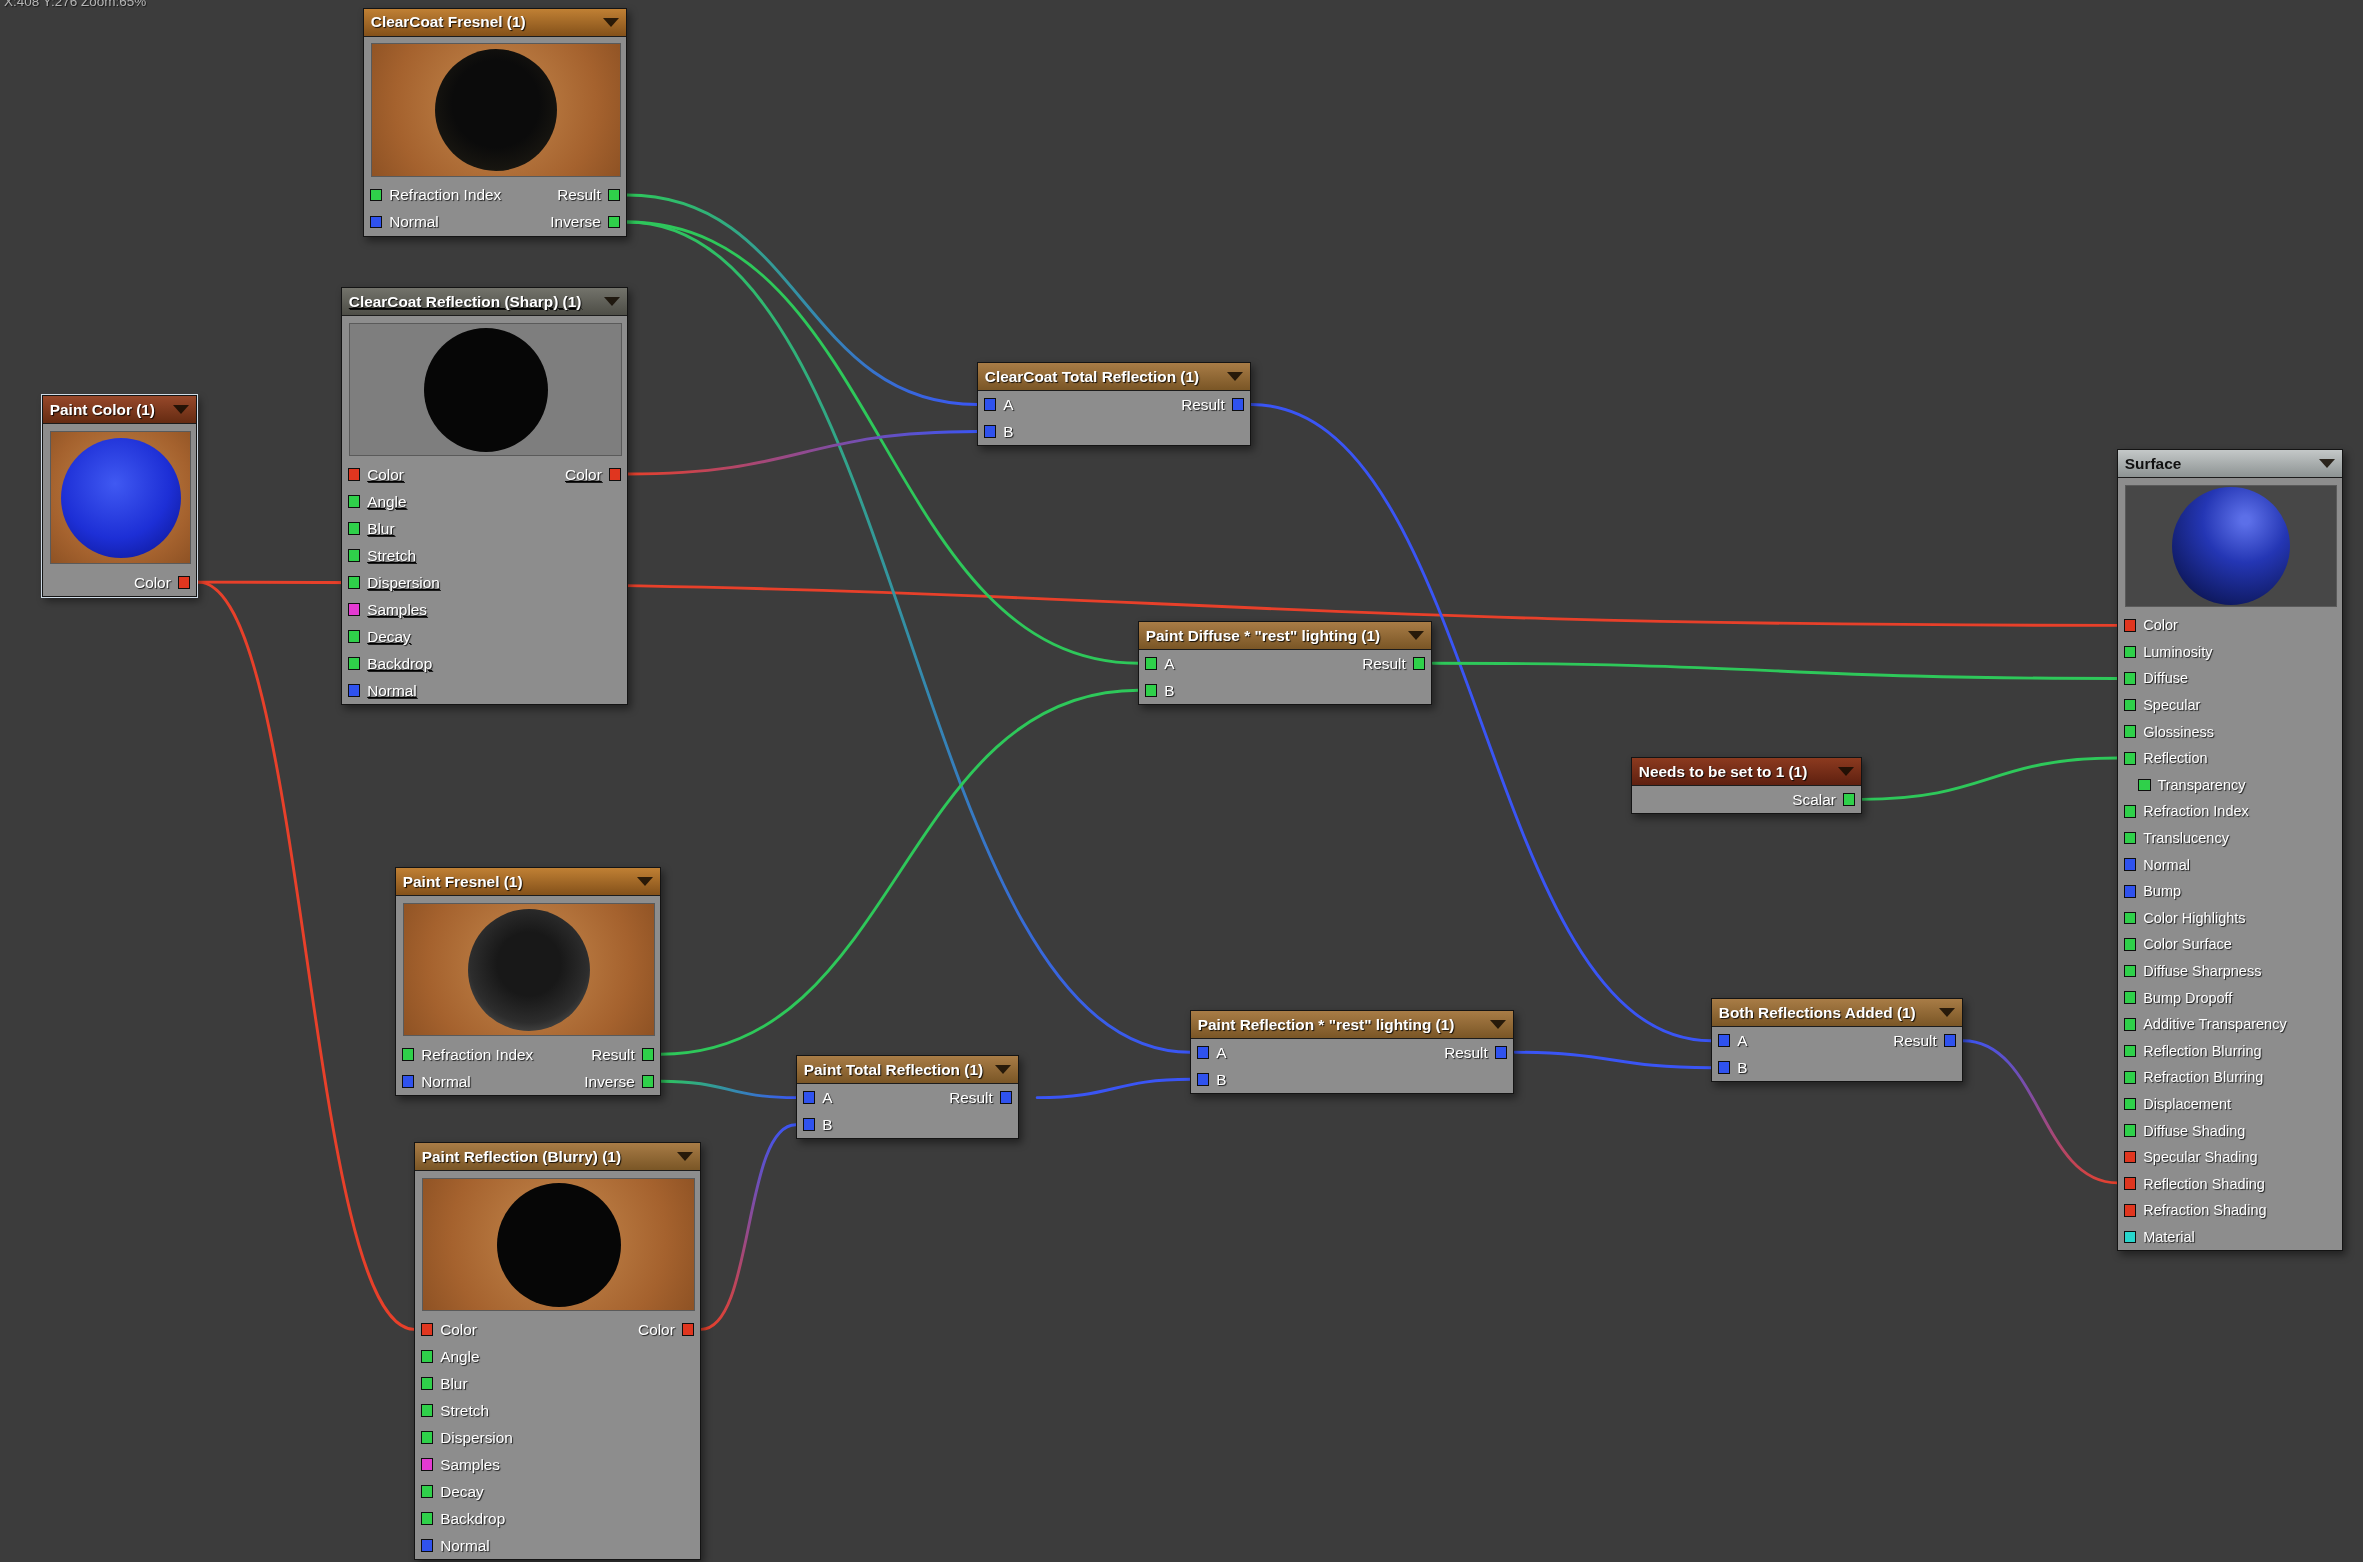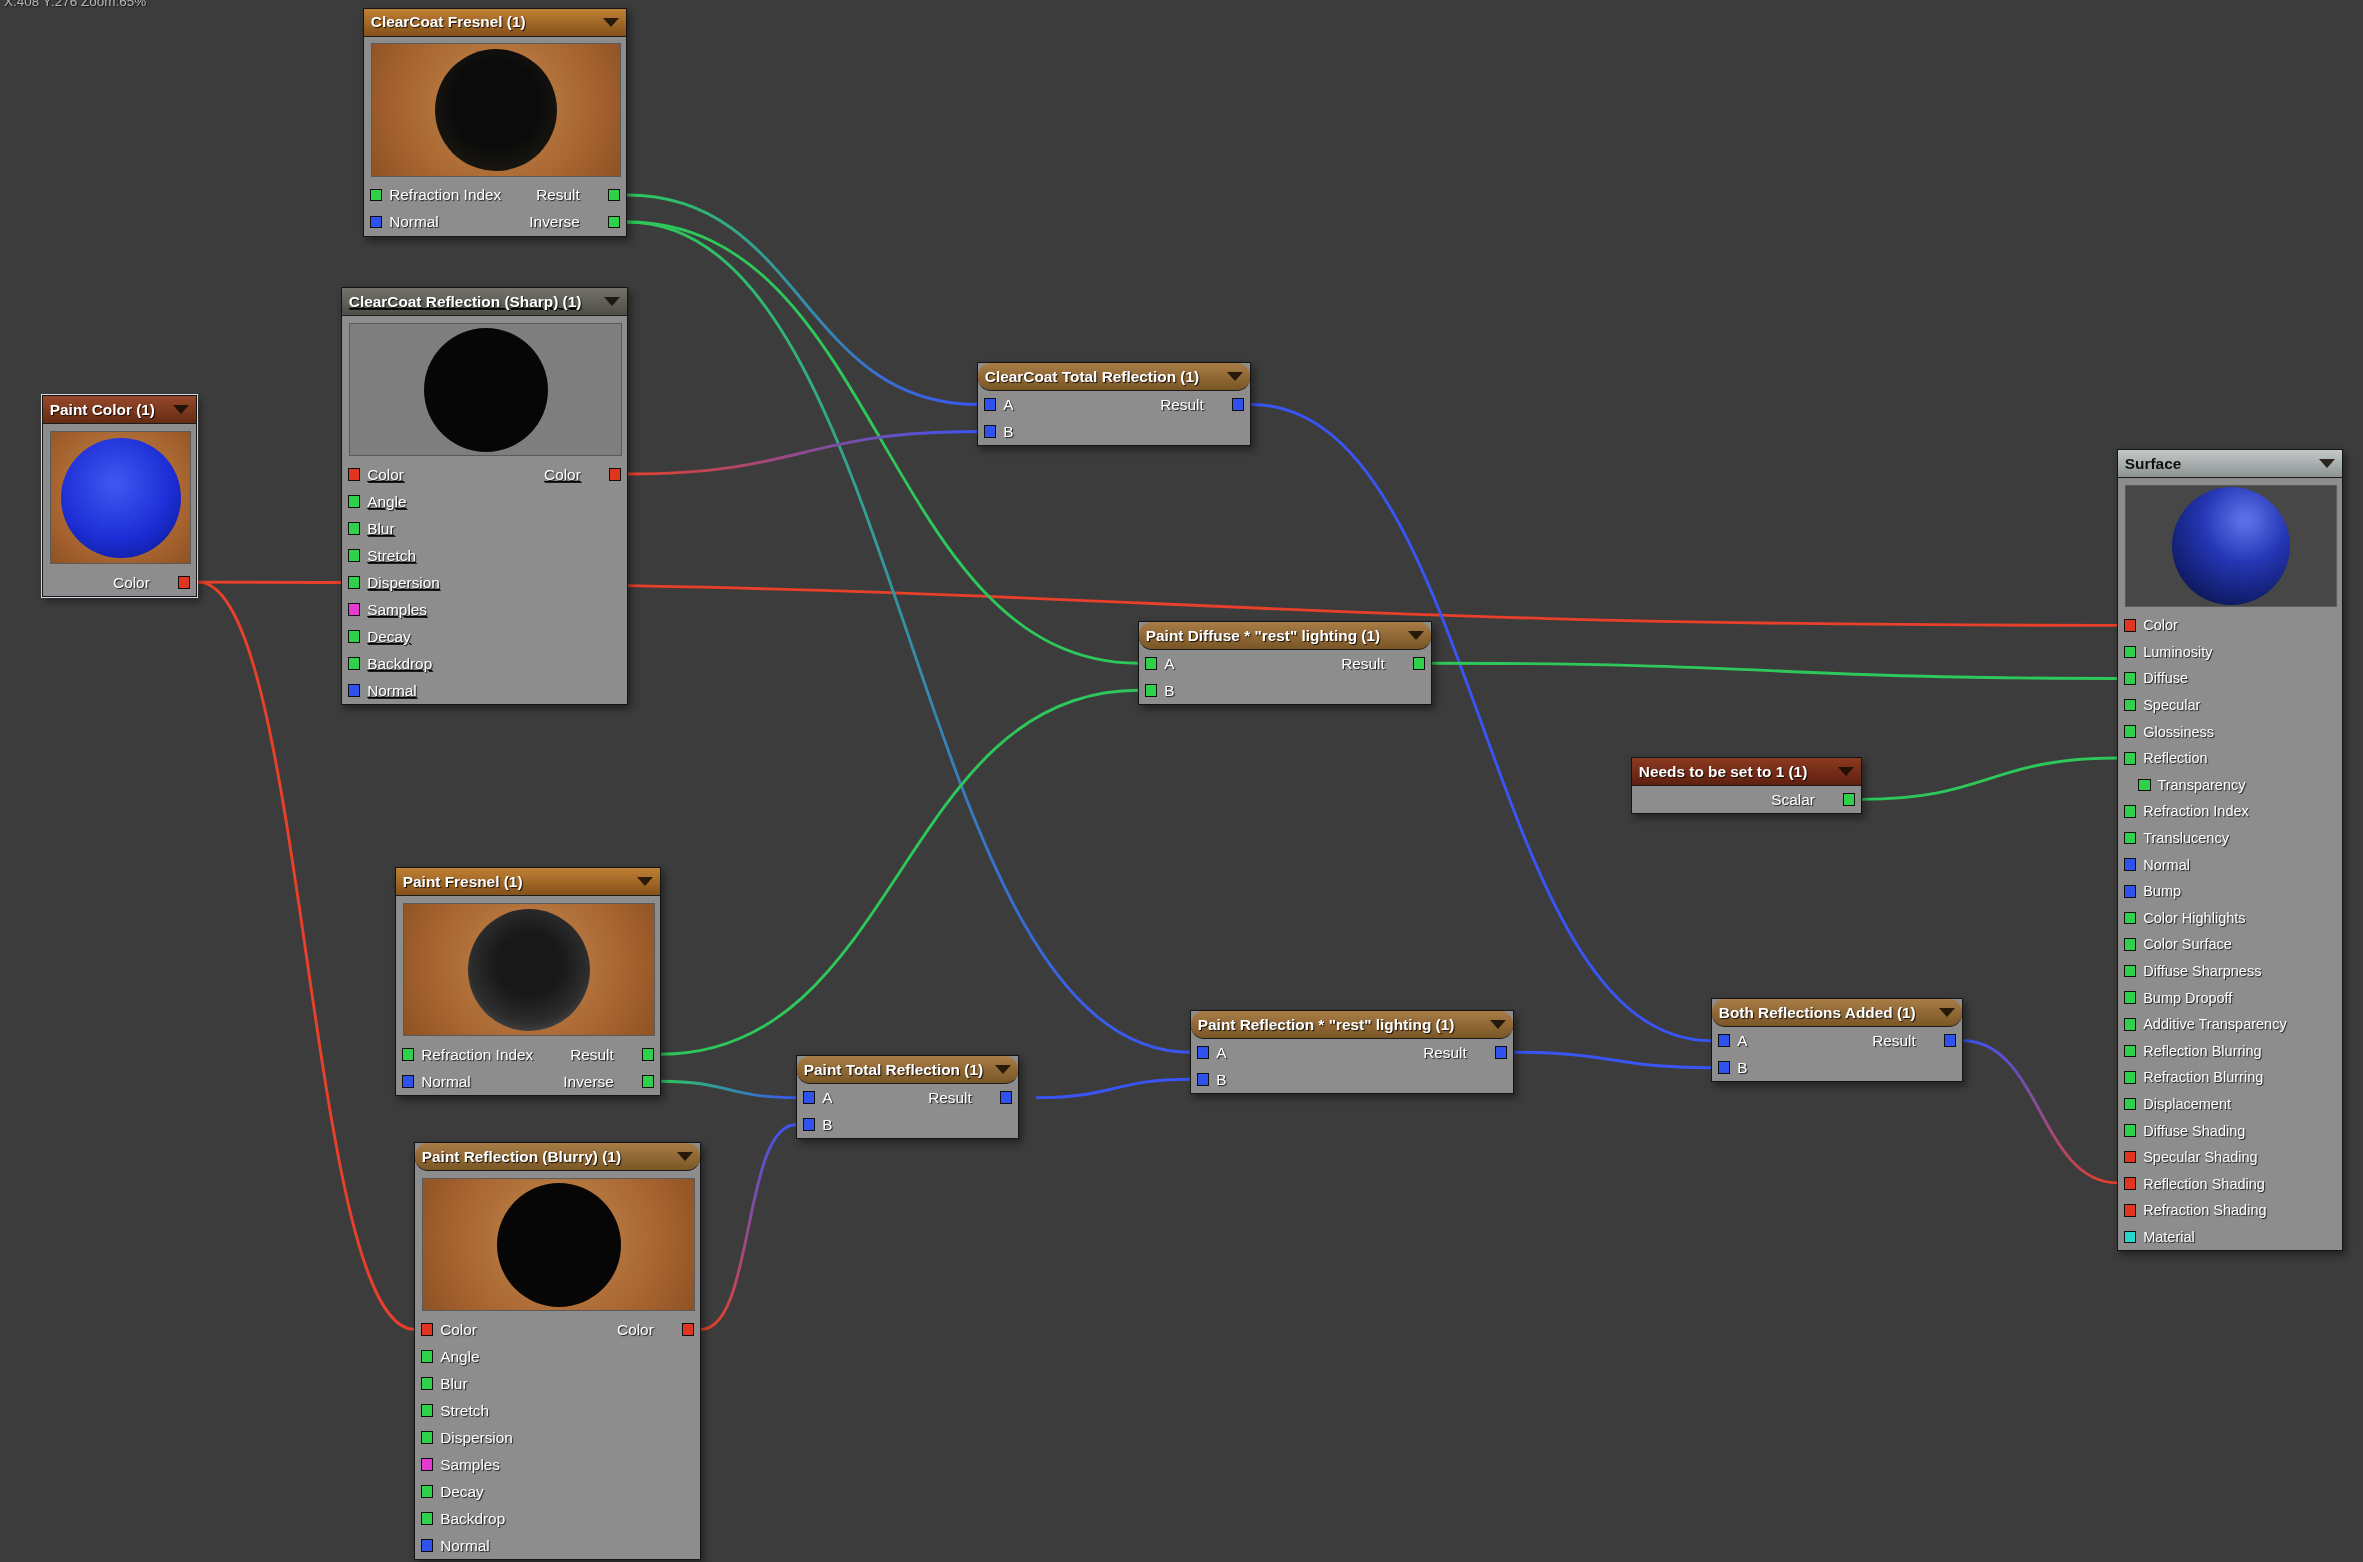--- a/index.html
+++ b/index.html
@@ -18,21 +18,21 @@
     box-shadow:2.9px 3.9px 7.7px rgba(0,0,0,.45);box-sizing:border-box;
   }
   .node.selected{outline:1.9px solid #cfdbe6;}
   .titlebar{
     height:27px;display:flex;align-items:center;padding:0 6.8px;
     font-size:15.4px;font-weight:bold;color:#fff;
     text-shadow:1px 1px 1px rgba(0,0,0,.85);
     border-bottom:1px solid #1c1c1c;position:relative;
   }
   .tb-orange{background:linear-gradient(#c08034,#84511a);}
-  .tb-brown{background:linear-gradient(#a87c46,#7a5626);border-radius:13px;}
+  .tb-brown{background:linear-gradient(#a87c46,#7a5626);}
   .tb-maroon{background:linear-gradient(#97482a,#652b12);}
   .tb-darkred{background:linear-gradient(#8c3a1f,#5e2010);}
   .tb-graydark{background:linear-gradient(#73736b,#4d4d46);}
   .tb-gray{background:linear-gradient(#c4c8c8,#8d9393);color:#101010;text-shadow:none;}
   .titlebar .menu{
     margin-left:auto;width:0;height:0;
     border-left:8.7px solid transparent;border-right:8.7px solid transparent;
     border-top:9.7px solid rgba(20,12,2,.85);
   }
   .preview{padding:6.8px;box-sizing:border-box;}
@@ -49,21 +49,21 @@
   .row{
     display:flex;align-items:center;padding:0 5.8px;box-sizing:border-box;
     color:#fff;font-size:15.4px;text-shadow:1px 1px 1px rgba(0,0,0,.8);
     white-space:nowrap;
   }
   .port{
     display:inline-block;width:12.6px;height:12.6px;box-sizing:border-box;
     border:1px solid #0e0e0e;flex:0 0 auto;
   }
   .port.pin{margin-right:6.8px;}
-  .outgroup{margin-left:auto;display:flex;align-items:center;gap:21px;}
+  .outgroup{margin-left:auto;display:flex;align-items:center;}
   .outgroup .plabel{margin-right:6.8px;}
 </style>
 </head>
 <body>
 
 <div id="canvas">
   <div class="status">X:408 Y:276 Zoom:65%</div>
 <svg width="2364" height="1562" class="wires" viewBox="0 0 2448 1618">
       <path d="M 205 603 C 1199 603, 1199 647.75, 2193 647.75" fill="none" stroke="#e8402a" stroke-width="3" stroke-linecap="round"></path>
       <path d="M 205 603 C 317 603, 317 1377, 429 1377" fill="none" stroke="#e8402a" stroke-width="3" stroke-linecap="round"></path>

